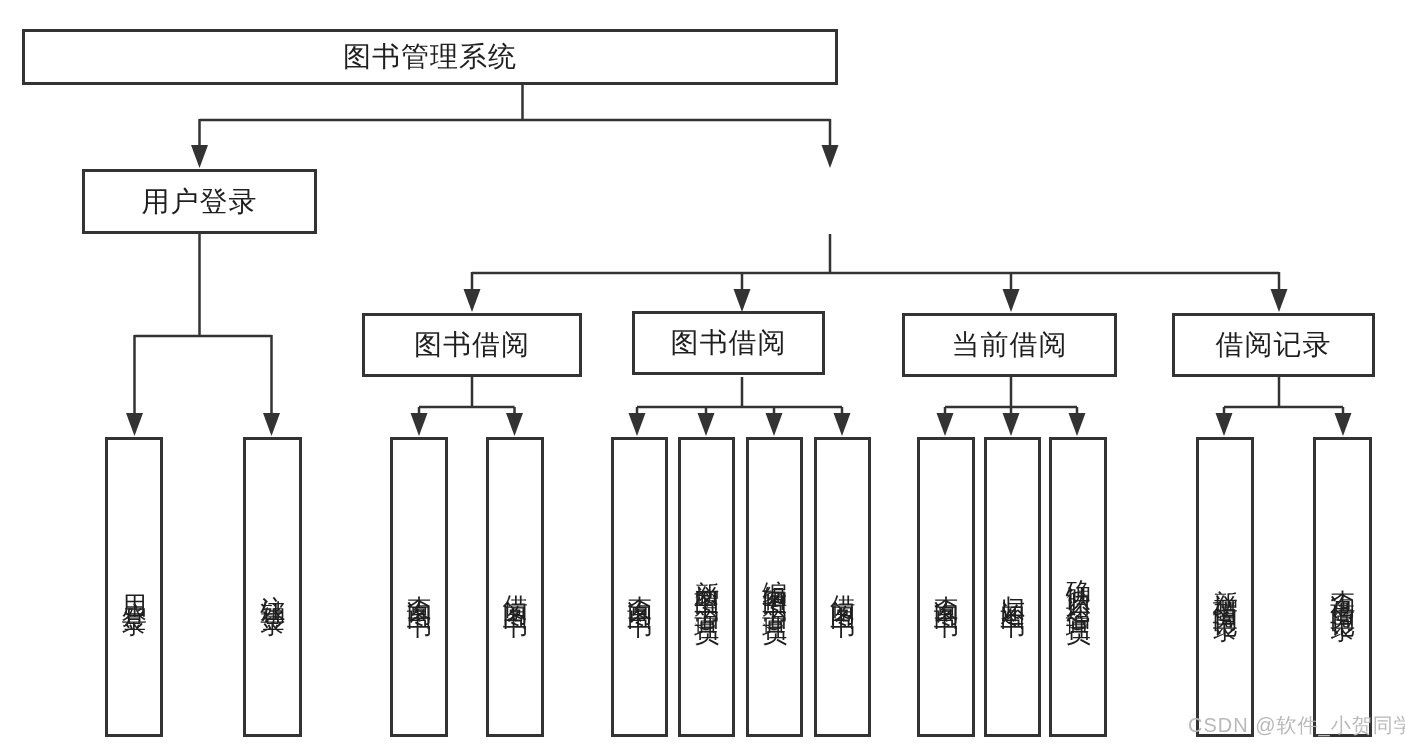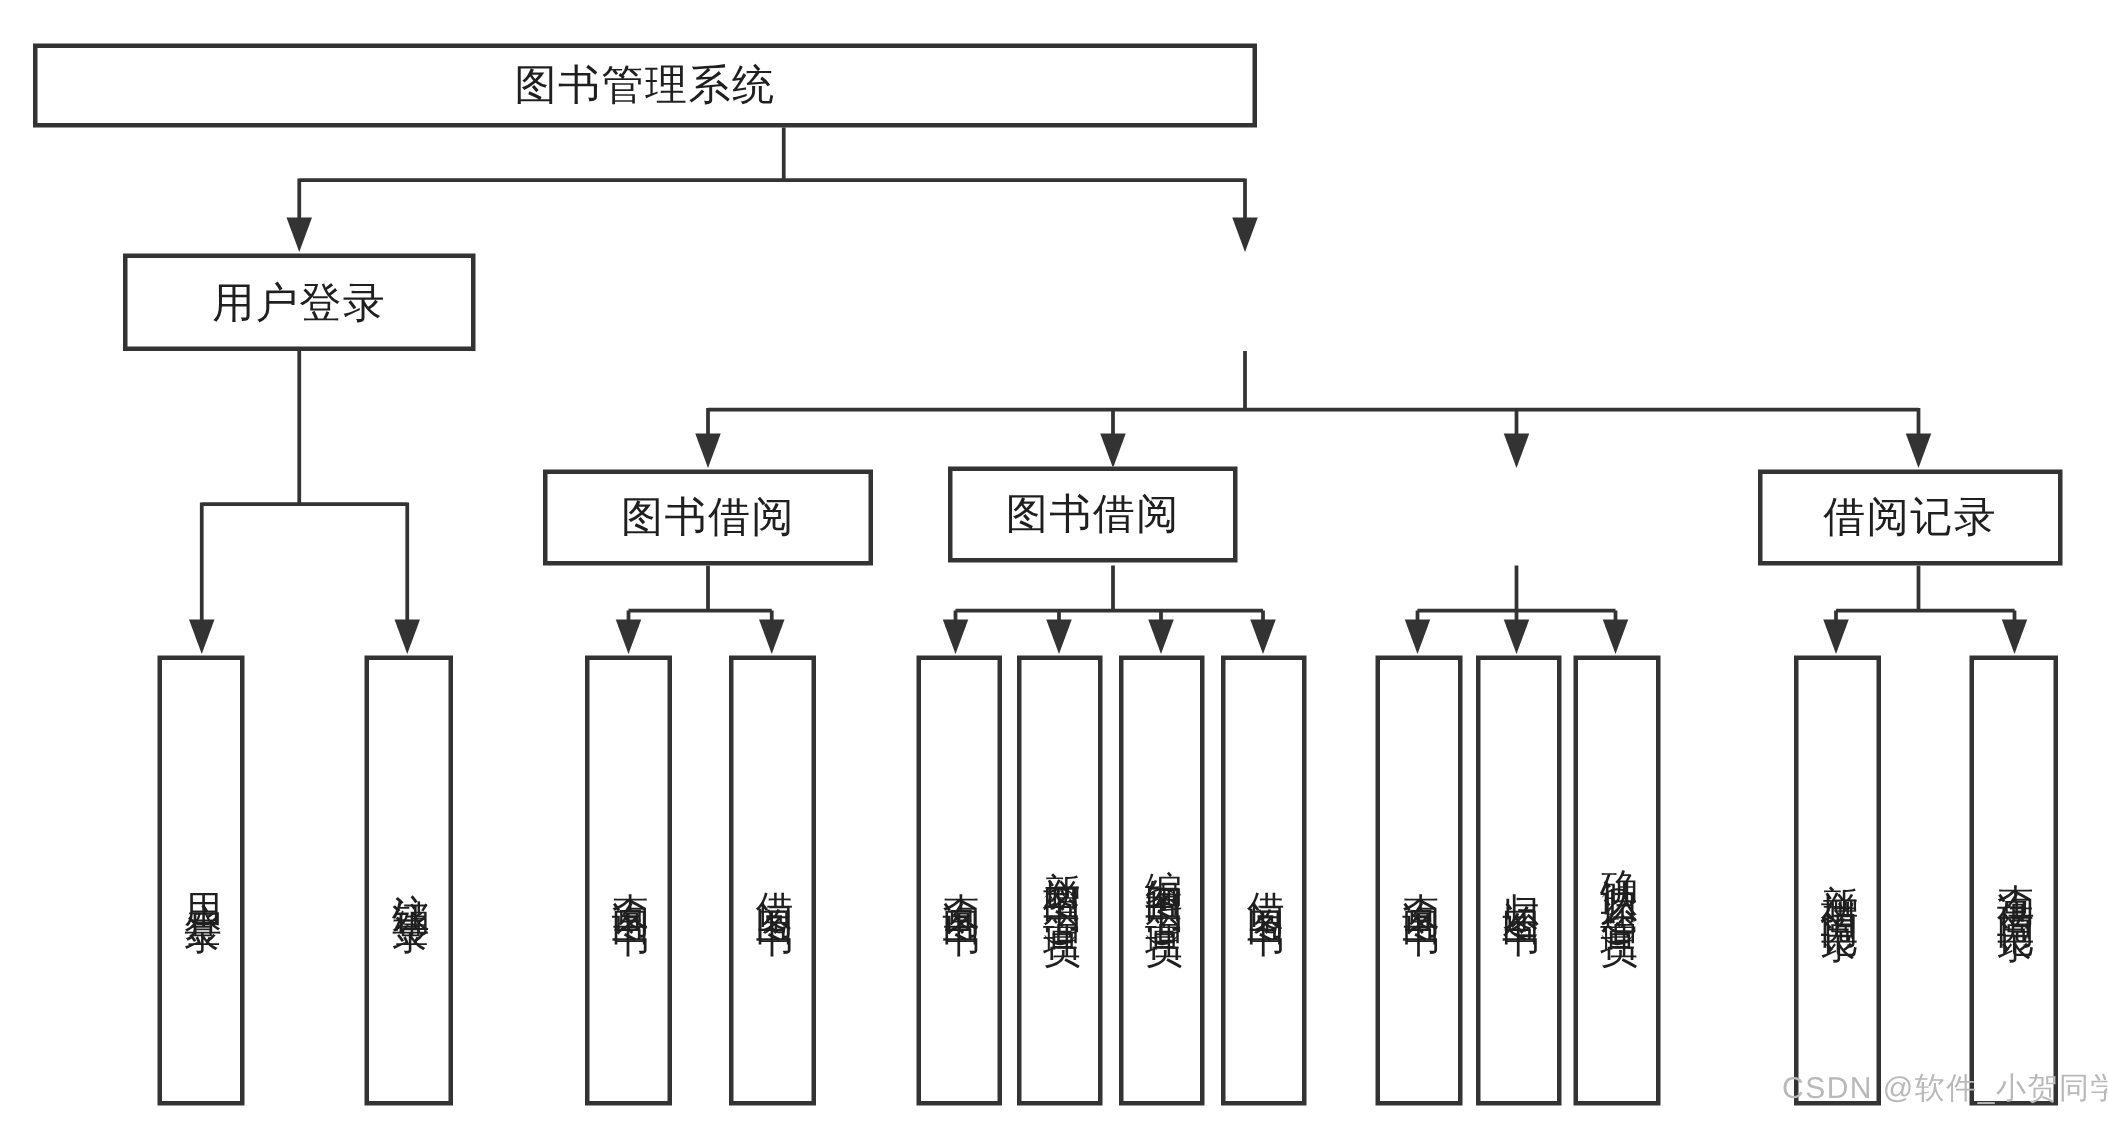--- a/index.html
+++ b/index.html
@@ -88,20 +88,23 @@
   <div class="hbox" style="left:82px;top:169px;width:235px;height:65px">
     <span>用户登录</span>
   </div>
 
   <div class="hbox" style="left:362px;top:313px;width:220px;height:64px">
     <span>图书借阅</span>
   </div>
   <div class="hbox" style="left:632px;top:311px;width:193px;height:64px">
     <span>图书借阅</span>
   </div>
+  <div class="hbox" style="left:902px;top:313px;width:215px;height:64px">
+    <span>当前借阅</span>
+  </div>
   <div class="hbox" style="left:1172px;top:313px;width:203px;height:64px">
     <span>借阅记录</span>
   </div>
 
   <div class="vbox" style="left:105px;top:437px;width:58px;height:300px">
     <span>用户登录</span>
   </div>
   <div class="vbox" style="left:243px;top:437px;width:59px;height:300px">
     <span>注销登录</span>
   </div>

